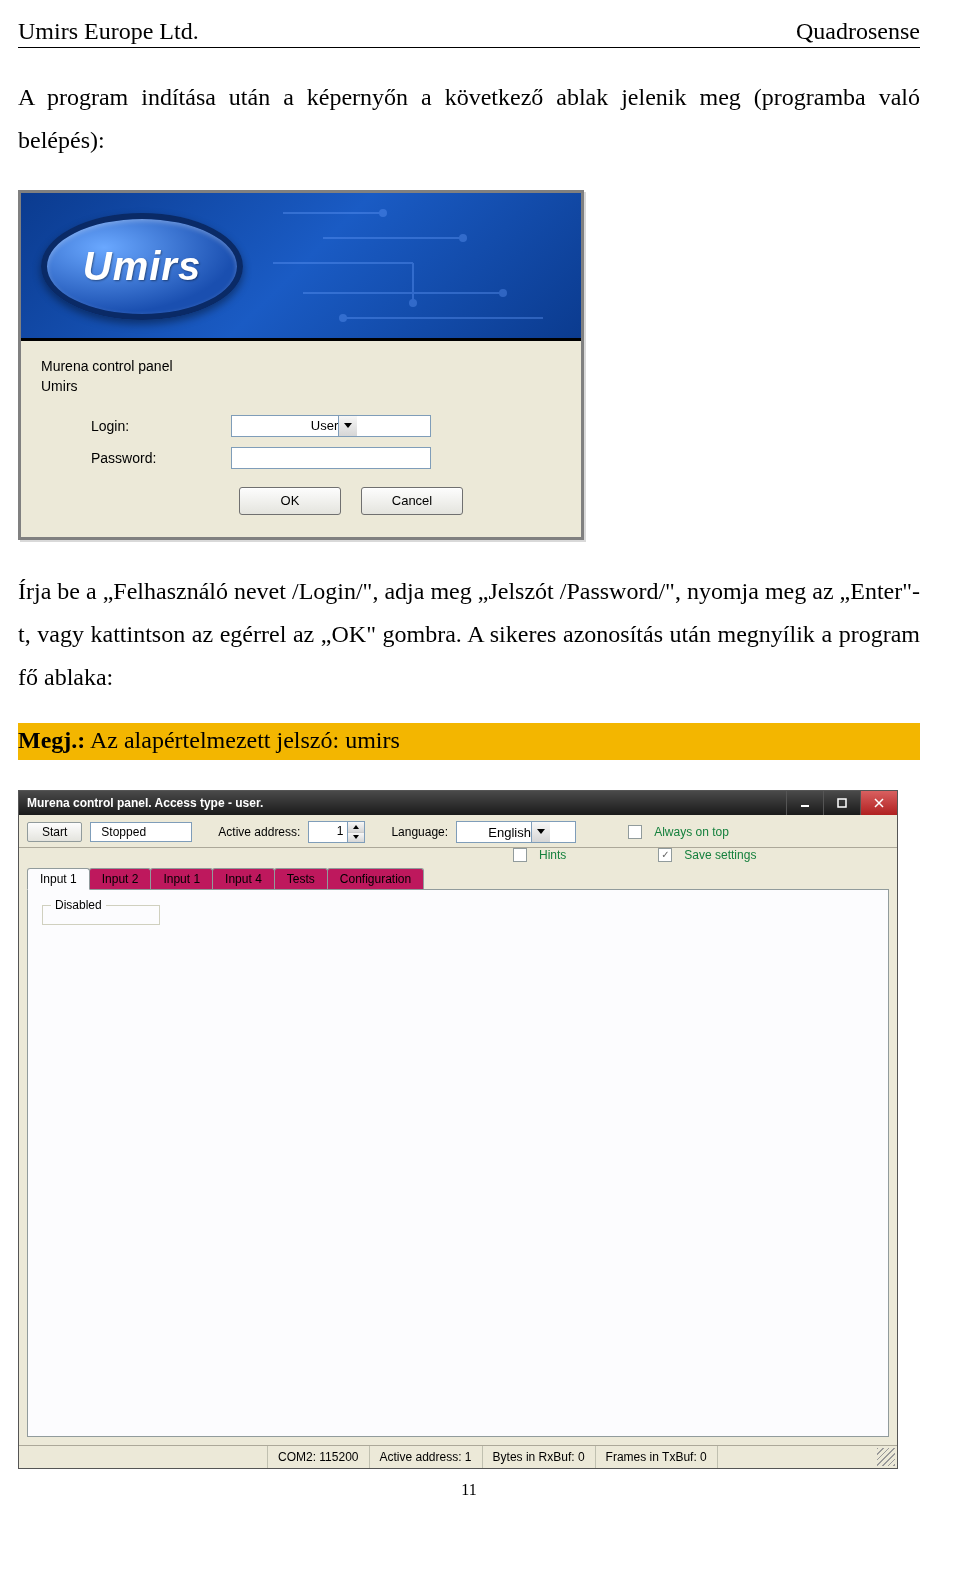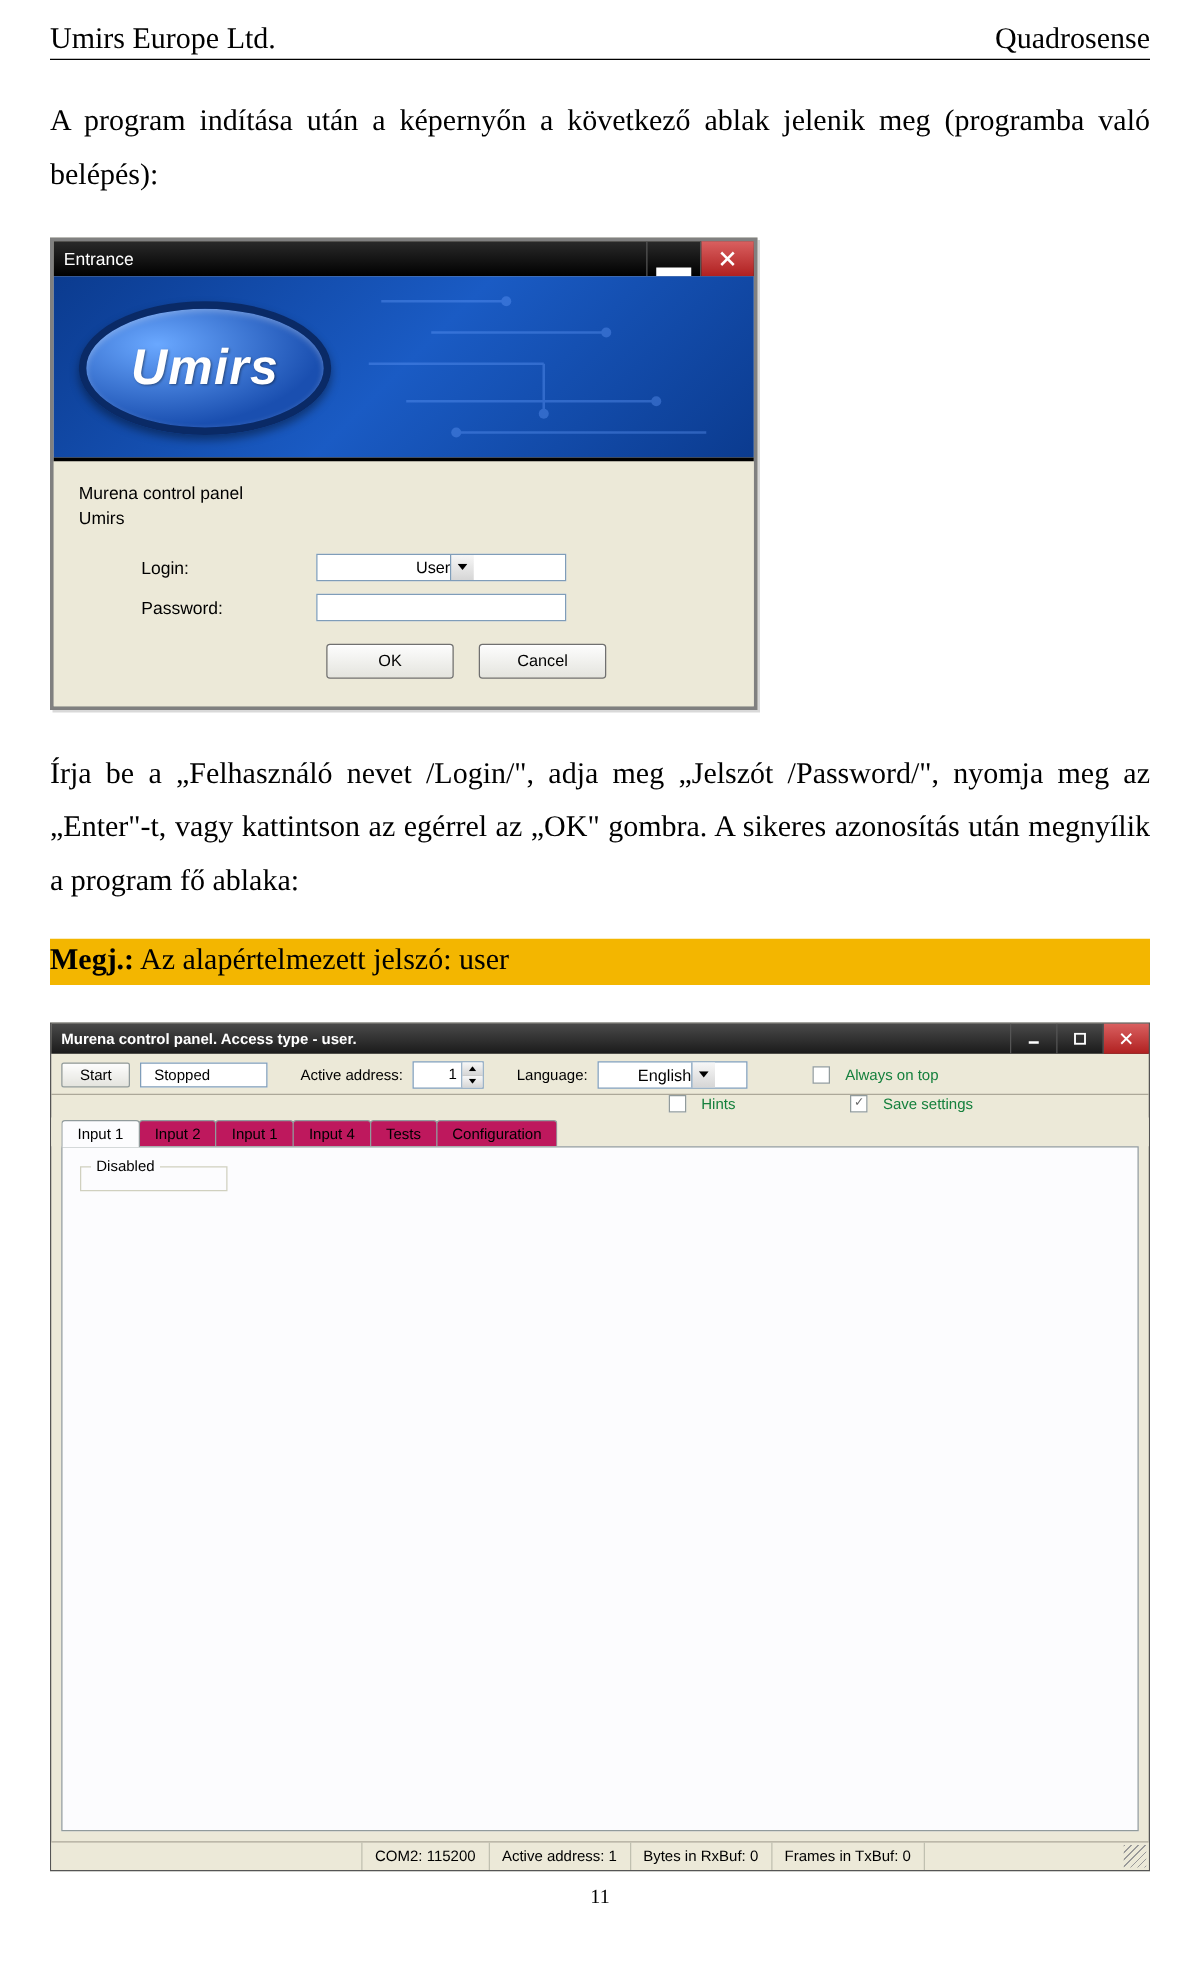--- a/index.html
+++ b/index.html
@@ -2,21 +2,21 @@
 <html><head>
 <meta charset="utf-8">
 <style>
   body {
     margin: 0;
     background: #fff;
     font-family: "Times New Roman", Times, serif;
     width: 960px;
   }
   .page {
-    padding: 18px 40px 30px 40px;
+    padding: 18px 40px 30px 18px;
     box-sizing: border-box;
   }
   .header-line {
     display: flex;
     justify-content: space-between;
     font-size: 24px;
     border-bottom: 1.5px solid #000;
     padding-bottom: 2px;
     margin-bottom: 28px;
   }
@@ -279,35 +279,20 @@
 
 <div class="page">
   <div class="header-line">
     <span>Umirs Europe Ltd.</span>
     <span>Quadrosense</span>
   </div>
 
   <p class="body-text">A program indítása után a képernyőn a következő ablak jelenik meg (programba való belépés):</p>
 
   <div class="entrance-wrap">
-    <div class="entrance-title">
-      <span>Entrance</span>
-      <div class="title-btns">
-        <div class="title-btn">
-          <svg viewBox="0 0 12 12">
-              <rect x="2" y="8" width="8" height="2" fill="#fff"></rect>
-            </svg>
-        </div>
-        <div class="title-btn title-close">
-          <svg viewBox="0 0 14 14">
-              <path d="M2 2 L12 12 M12 2 L2 12" stroke="#fff" stroke-width="2"></path>
-            </svg>
-        </div>
-      </div>
-    </div>
     <div class="entrance-banner">
       <svg class="circuit" viewBox="0 0 300 145">
         <line x1="20" y1="20" x2="120" y2="20"></line>
           <circle cx="120" cy="20" r="4"></circle>
         <line x1="60" y1="45" x2="200" y2="45"></line>
           <circle cx="200" cy="45" r="4"></circle>
         <line x1="10" y1="70" x2="150" y2="70"></line>
           <line x1="150" y1="70" x2="150" y2="110"></line>
           <circle cx="150" cy="110" r="4"></circle>
         <line x1="40" y1="100" x2="240" y2="100"></line>
@@ -343,21 +328,21 @@
         <div class="win-btn">OK</div>
         <div class="win-btn">Cancel</div>
       </div>
     </div>
   </div>
 
   <p class="body-text2">Írja be a „Felhasználó nevet /Login/", adja meg „Jelszót /Password/", nyomja meg az „Enter"-t, vagy kattintson az egérrel az „OK" gombra. A sikeres azonosítás után megnyílik a program fő ablaka:</p>
 
   <div class="highlight">
     <span class="highlight-inner">
-      <b>Megj.:</b><span> Az alapértelmezett jelszó: user</span>
+      <b>Megj.:</b><span> Az alapértelmezett jelszó: umirs</span>
     </span>
   </div>
 
   <div class="main-wrap">
     <div class="main-title">
       <span>Murena control panel. Access type - user.</span>
       <div class="main-title-btns">
         <div class="mt-btn">
           <svg width="10" height="10" viewBox="0 0 10 10">
               <rect x="1" y="7" width="8" height="2" fill="#fff"></rect>

